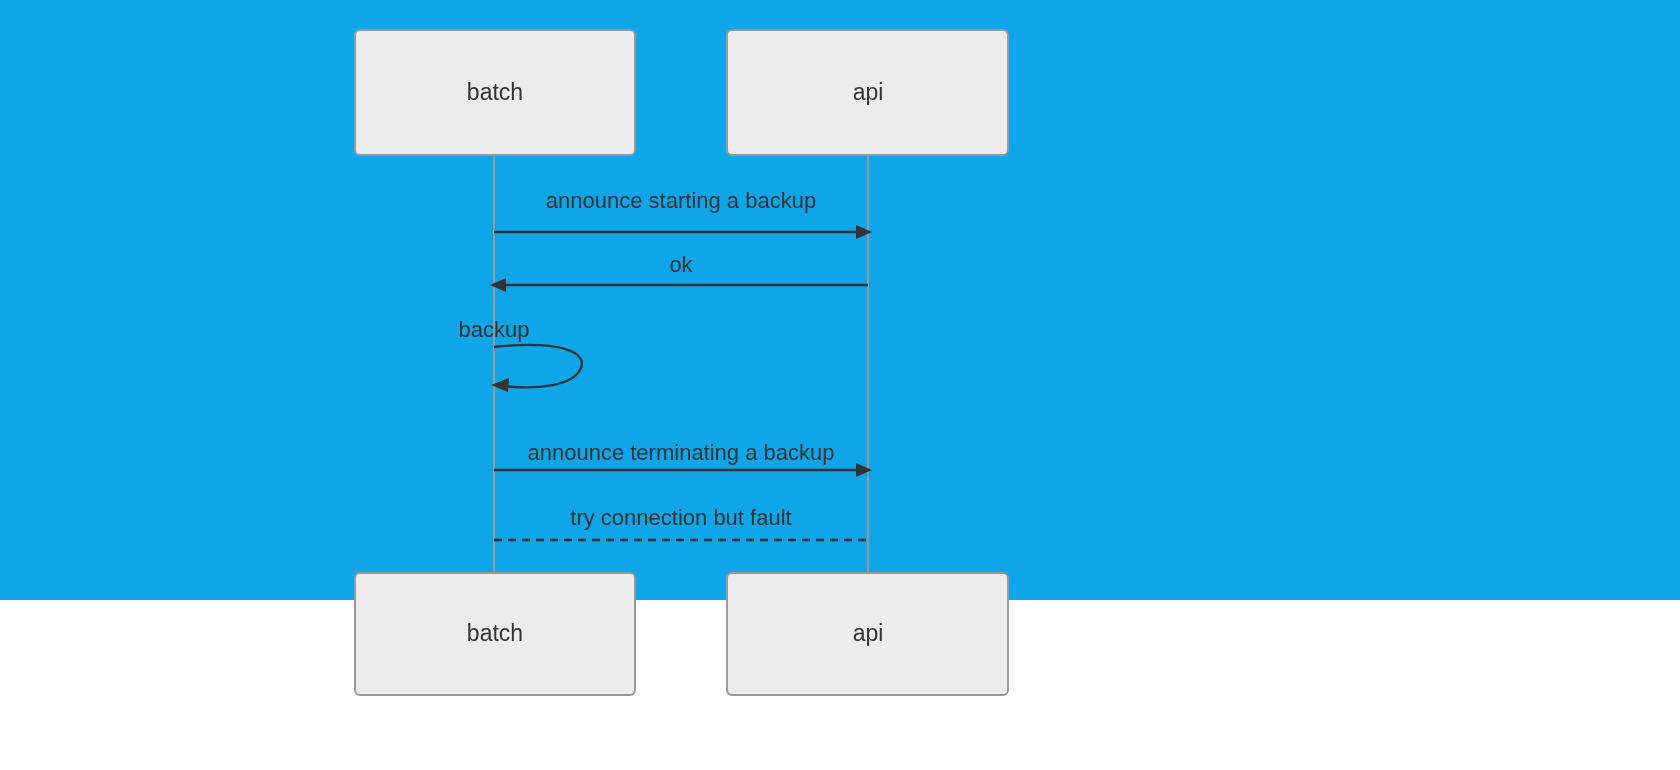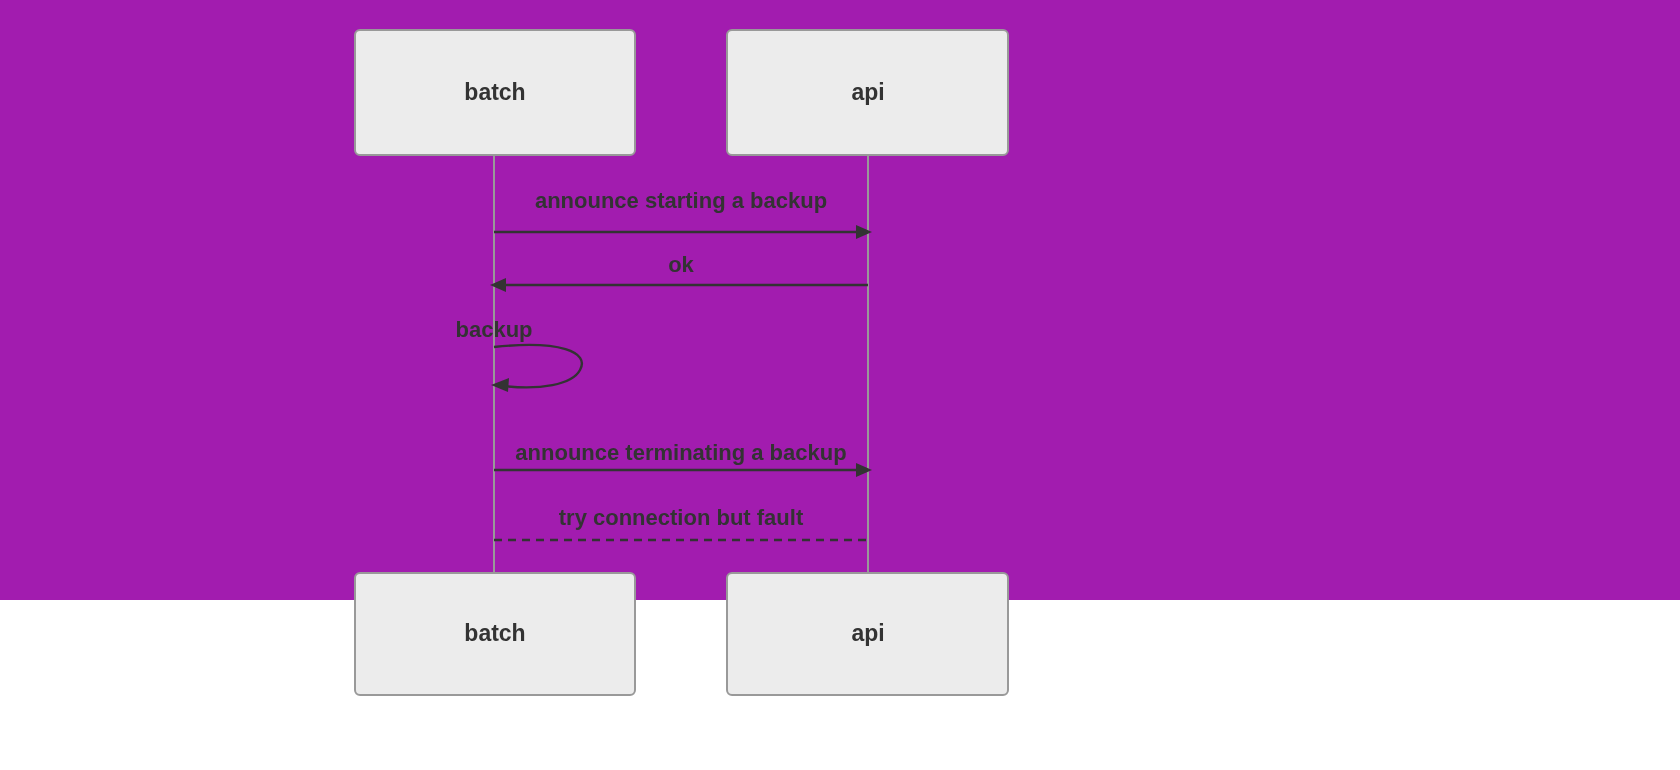--- a/index.html
+++ b/index.html
@@ -11,22 +11,21 @@
   body {
     width: 1680px;
     height: 770px;
     font-family: "Liberation Sans", "DejaVu Sans", sans-serif;
     overflow: hidden;
   }
   #diagram-root {
     position: relative;
     width: 1680px;
     height: 600px;
-    background: #a21caf;
-    font-weight: bold;
+    background: #0ea5e9;
   }
   #seq-svg {
     position: absolute;
     top: 0;
     left: 0;
     width: 1680px;
     height: 770px;
     display: block;
   }
   .participant-box-rect {

